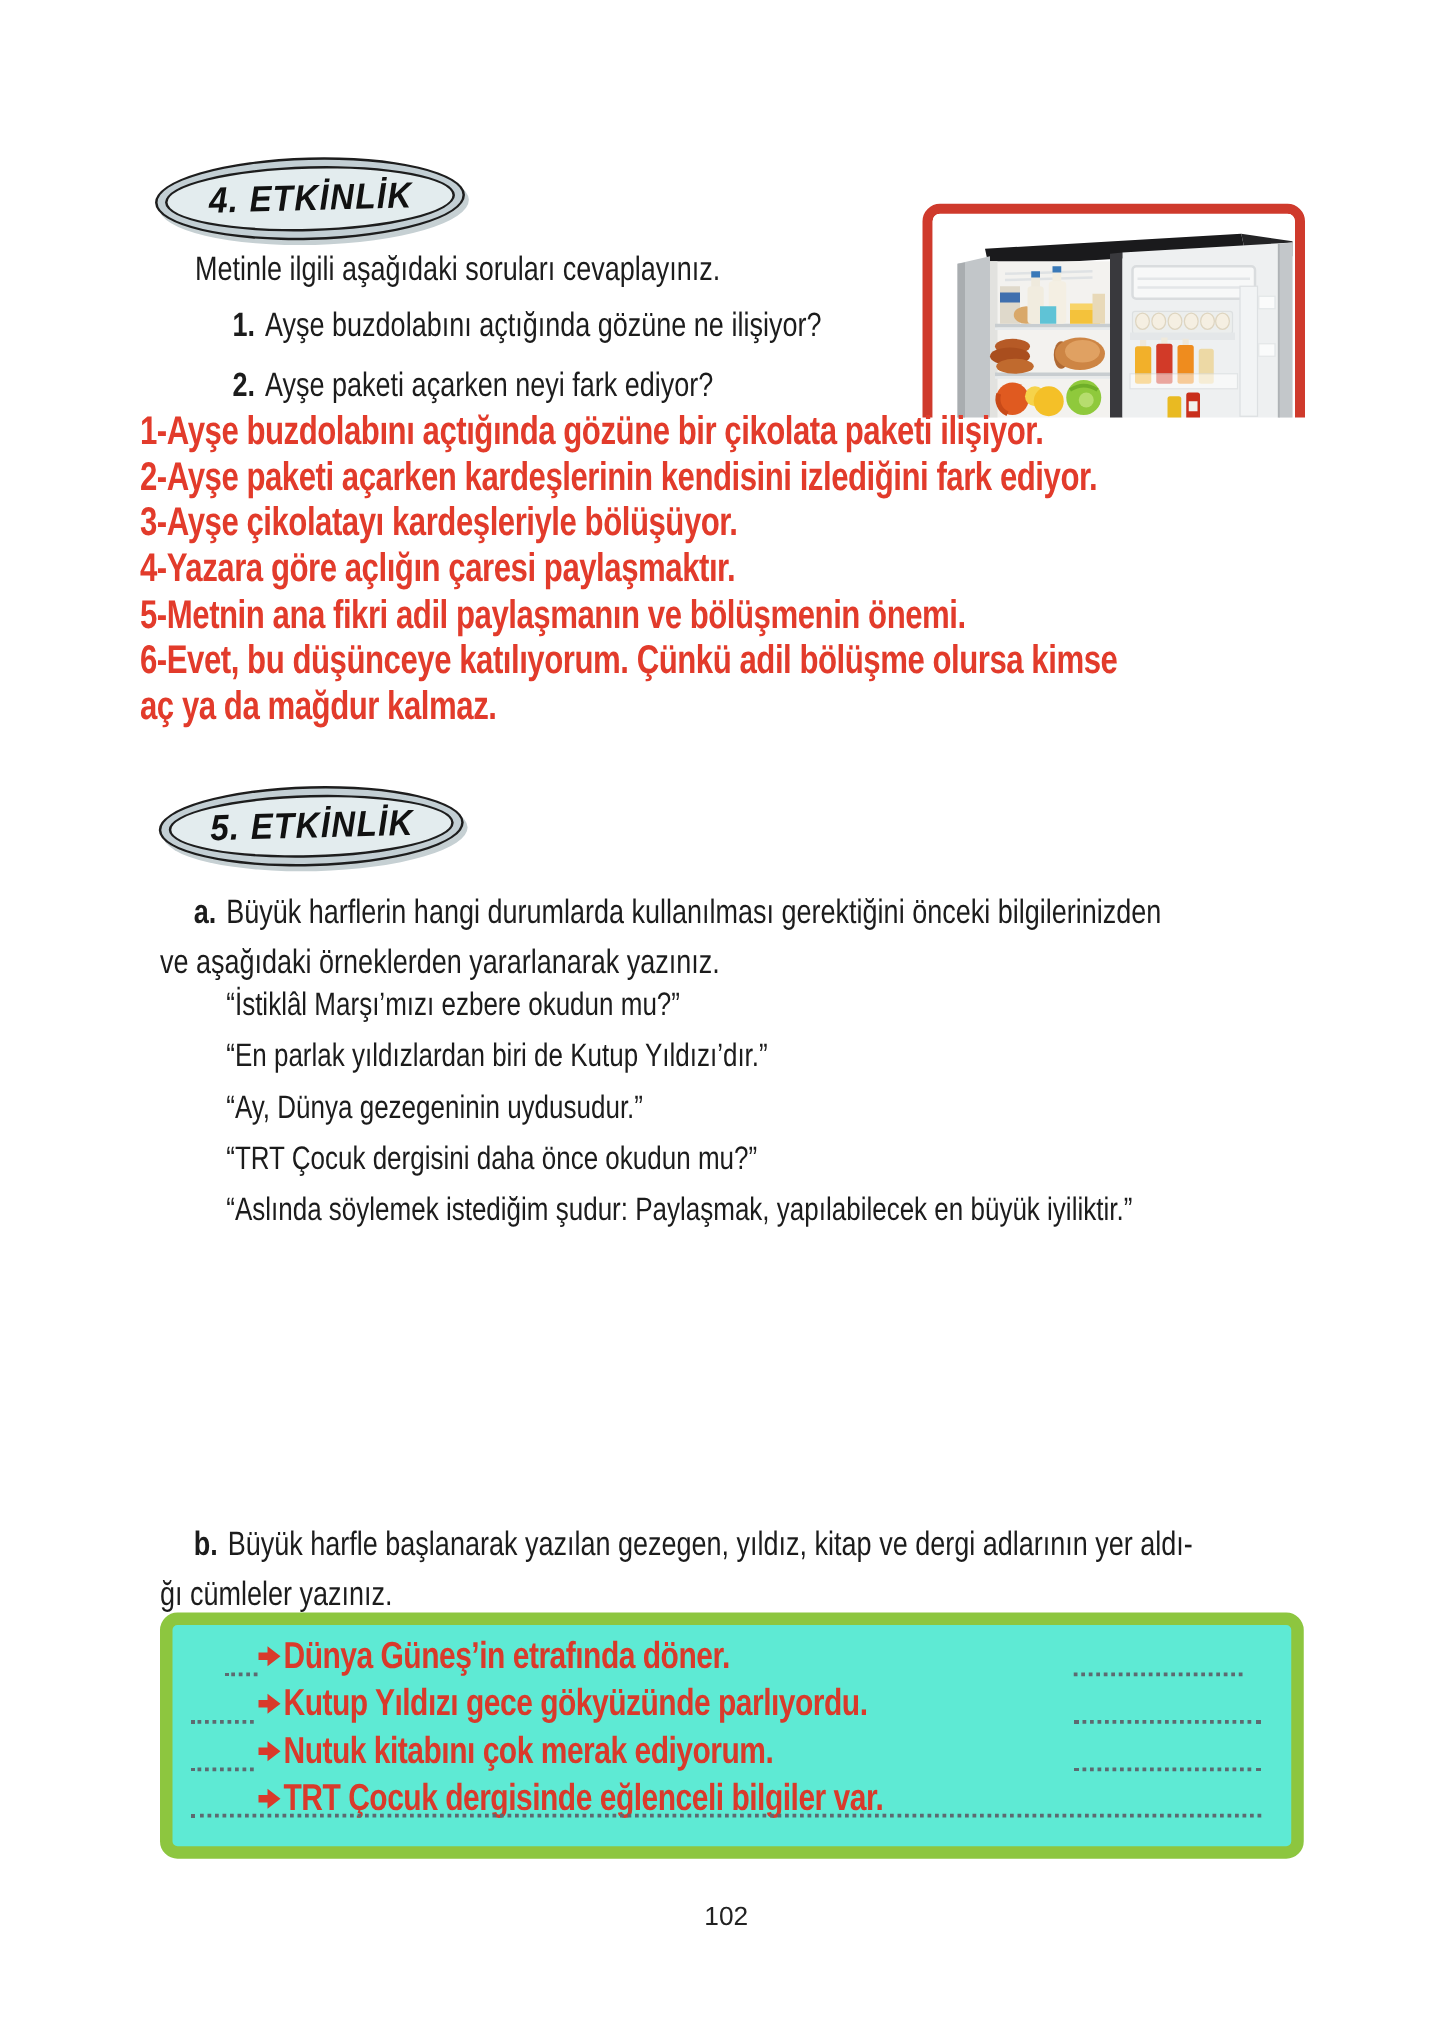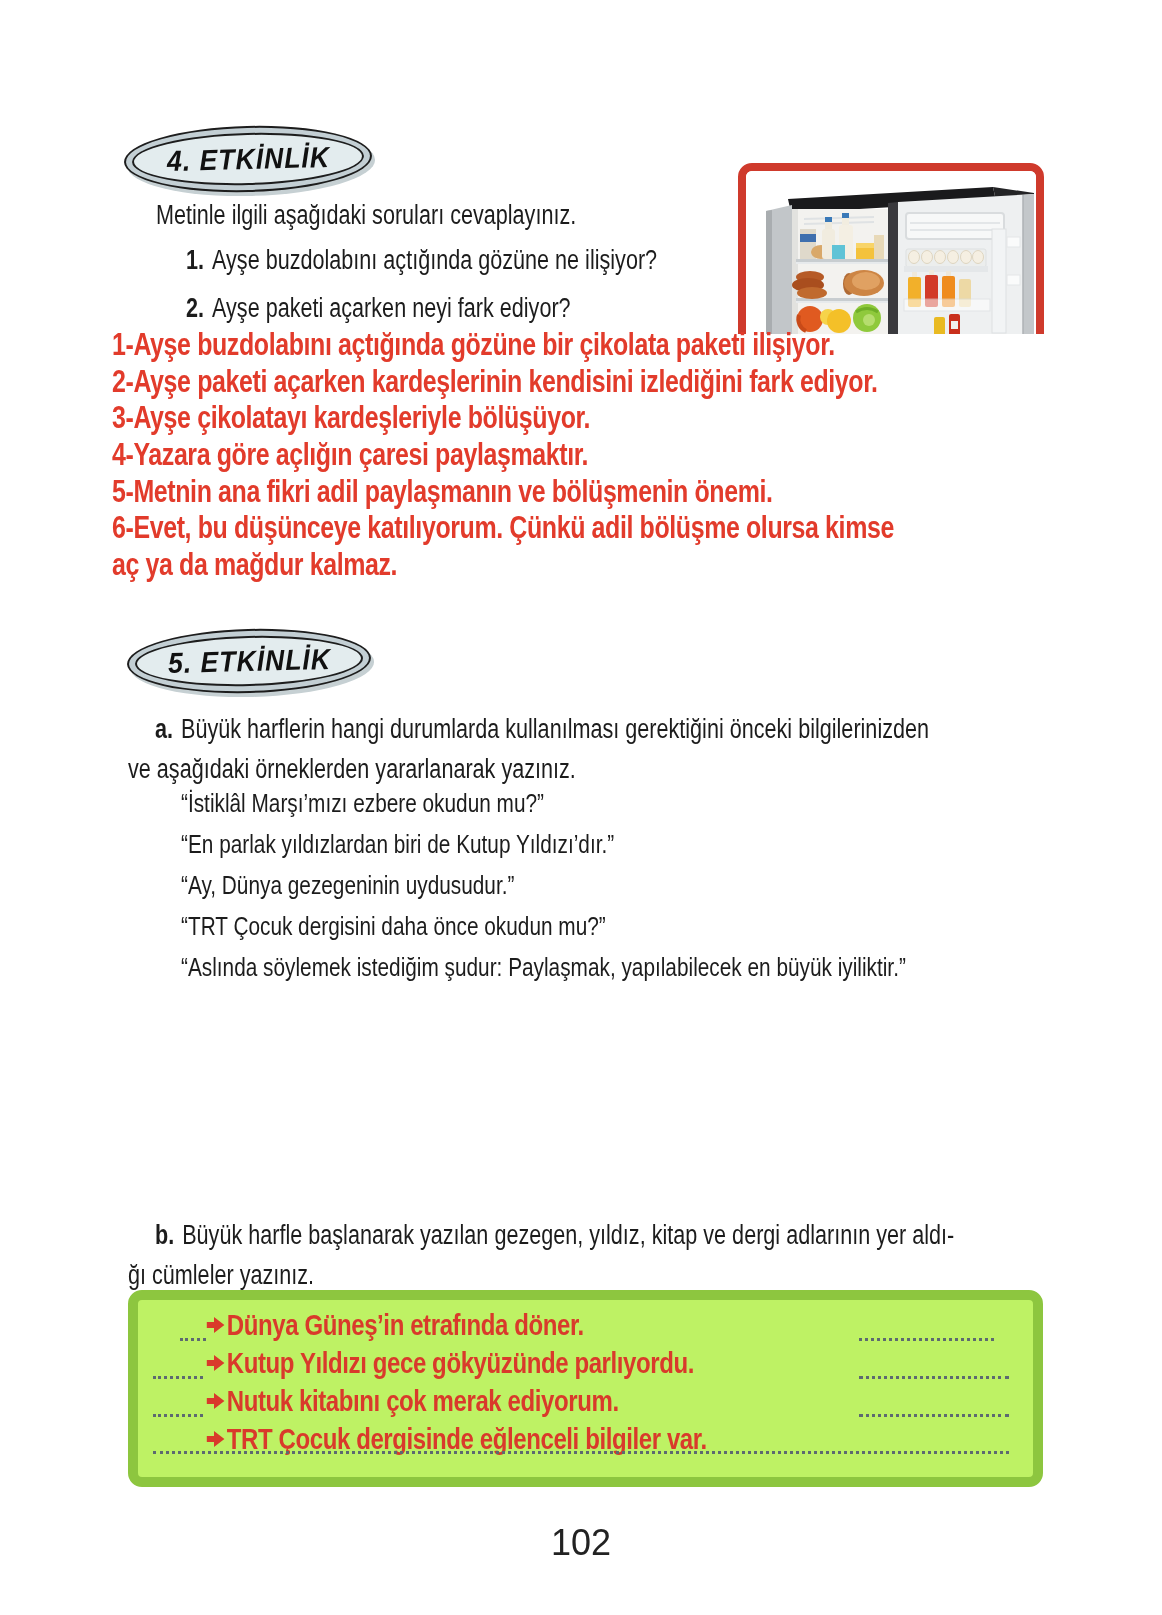--- a/index.html
+++ b/index.html
@@ -35,32 +35,32 @@
     position:absolute;left:4px;top:5px;width:290px;height:215px;background:#fff;
     border:8px solid #cf3a2c;border-radius:14px;overflow:hidden;
   }
   
   .note-box{
     position:absolute;left:128px;top:993px;width:895px;height:173px;
     border:10px solid #a89155;border-radius:12px;background:#fff;
   }
   .green-box{
     position:absolute;left:128px;top:1290px;width:895px;height:177px;
-    border:10px solid #8dc63f;border-radius:14px;background:#bef264;
+    border:10px solid #8dc63f;border-radius:14px;background:#5eead4;
   }
   .boxline{
     position:absolute;font-size:33px;font-weight:bold;color:#d93a2b;letter-spacing:-0.5px;
     transform:scaleX(0.80);transform-origin:0 50%;white-space:nowrap;
   }
   .greenline{
     position:absolute;font-size:30px;font-weight:bold;color:#d93a2b;letter-spacing:-0.5px;
     transform:scaleX(0.80);transform-origin:0 50%;white-space:nowrap;display:flex;align-items:center;gap:2px;
   }
   .dots{position:absolute;height:0;border-bottom:3px dotted #5d6a70;}
-  .pagenum{position:absolute;left:0;width:100%;top:1522px;text-align:center;font-size:36px;color:#222;}
+  .pagenum{position:absolute;left:0;width:100%;top:1522px;text-align:center;font-size:21px;color:#222;}
   svg{display:block;}
 </style>
 </head>
 <body>
 
 <div class="page">
 
   <div class="badge" style="left:124px;top:126px;width:244px;height:62px;">
     <div class="inner">
       <span>4. ETKİNLİK</span>

